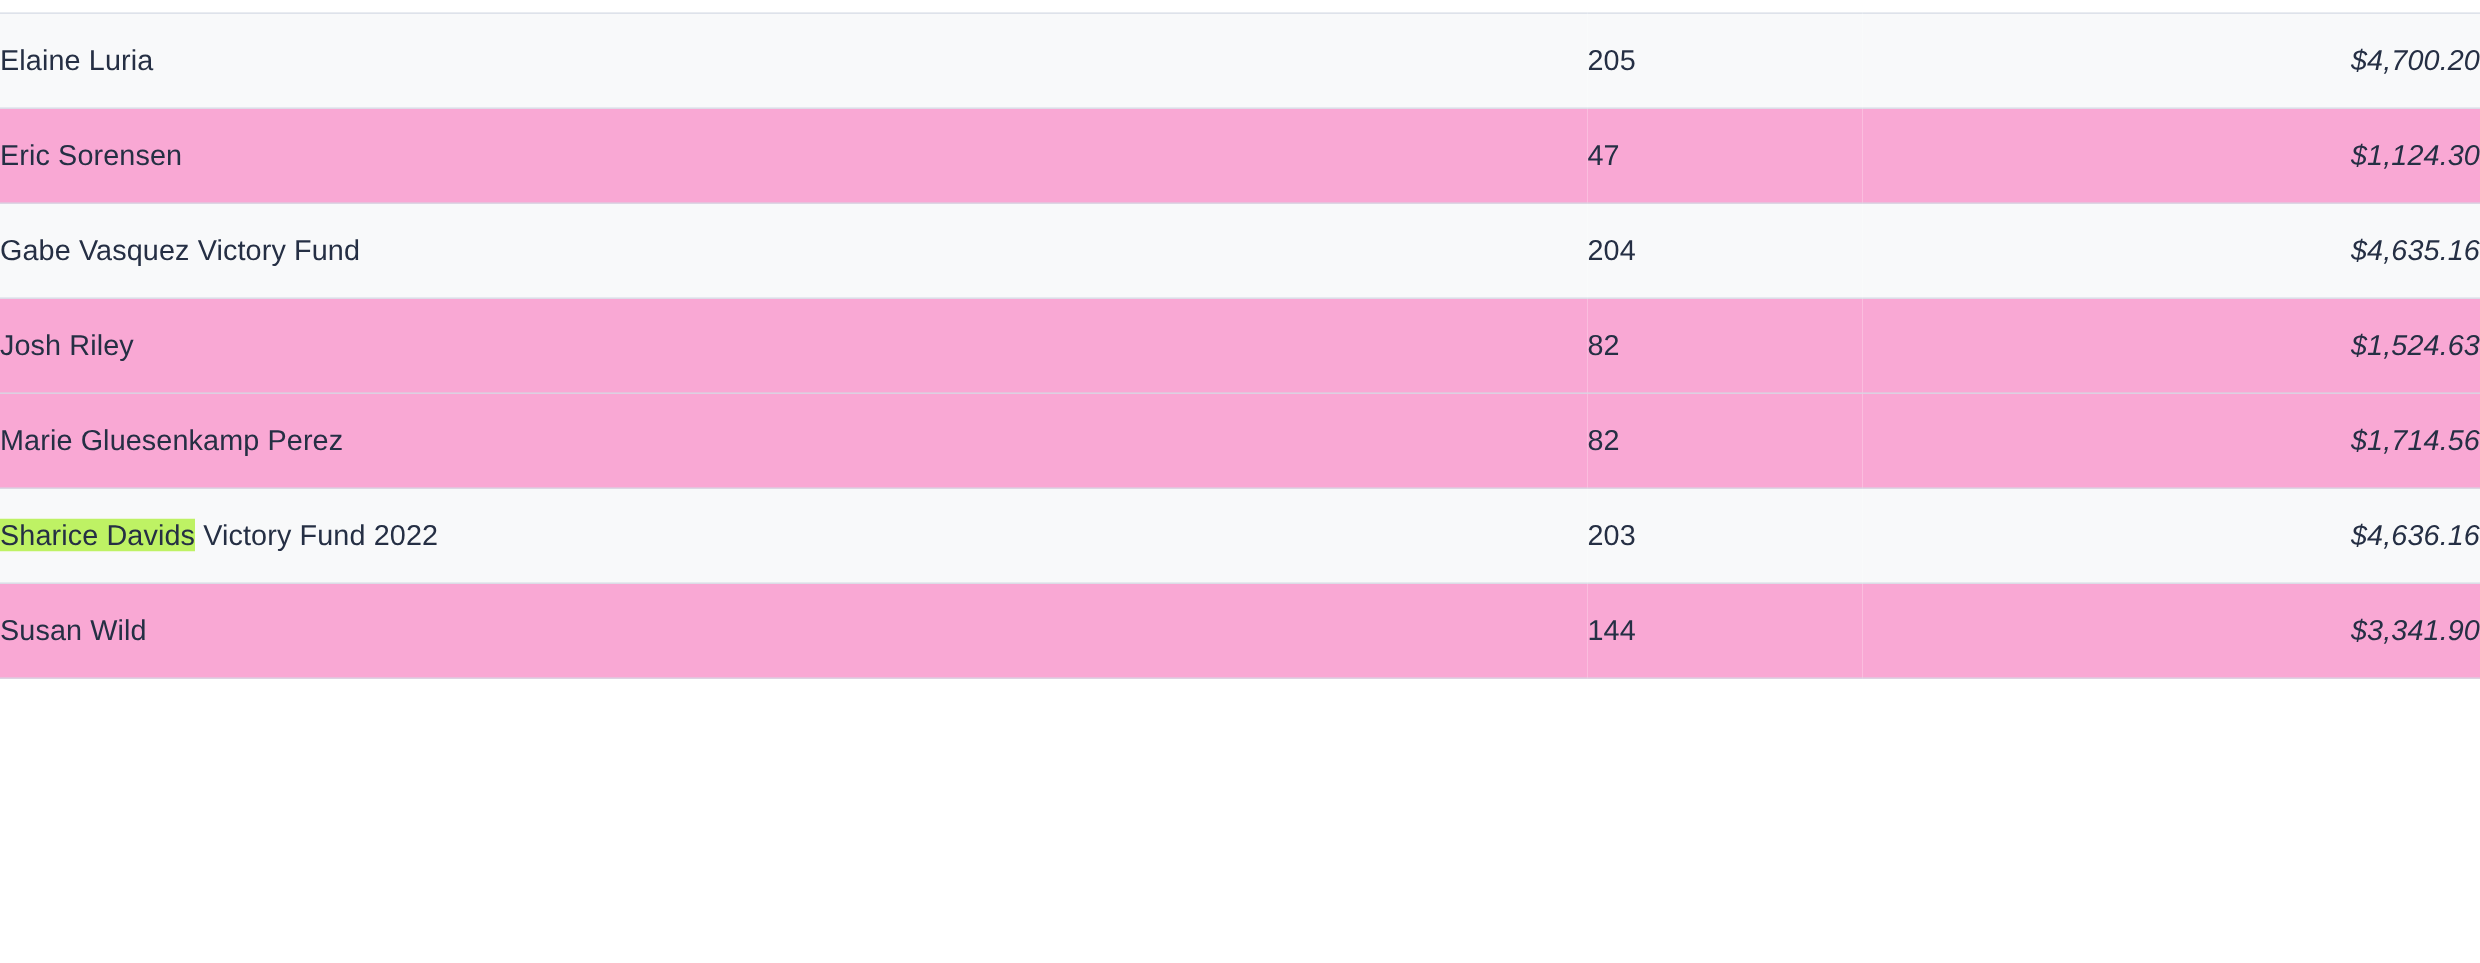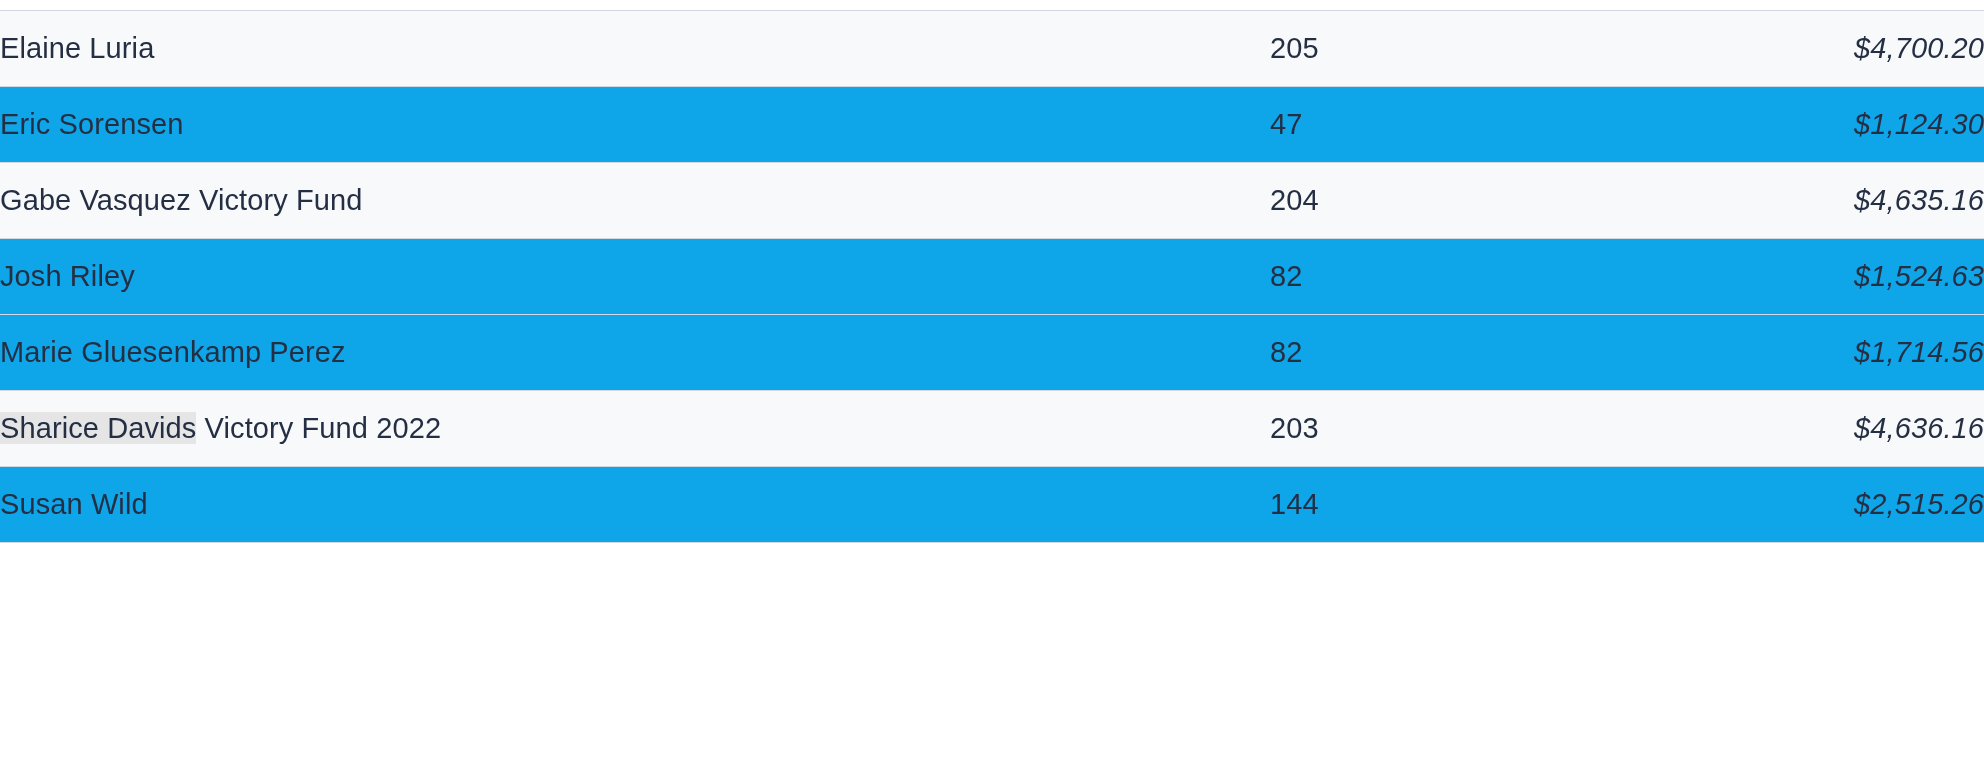--- a/index.html
+++ b/index.html
@@ -32,53 +32,53 @@
   table.contrib-table col.col-count  { width: 220px; }
   table.contrib-table col.col-amount { width: 494px; }
 
   table.contrib-table tr {
     height: 76px;
   }
 
   table.contrib-table td {
     border-top: 1px solid #d3d9e3;
     border-bottom: 1px solid #d3d9e3;
-    font-size: 29px;
+    font-size: 23px;
     line-height: 1.2;
     font-weight: 400;
     letter-spacing: 0.1px;
     padding: 0 0;
     vertical-align: middle;
     white-space: nowrap;
   }
 
   table.contrib-table tr.stripe td {
     background: #f8f9fa;
   }
   table.contrib-table tr.plain td {
-    background: #0ea5e9;
+    background: #f9a8d4;
     margin-left: 32px;
   }
 
   td.cell-name {
     text-align: left;
     padding-left: 14px;
   }
   td.cell-count {
     text-align: left;
     padding-right: 0px;
   }
   td.cell-amount {
     text-align: right;
     padding-right: 14px;
     font-style: italic;
   }
 
   .sel {
-    background: #e5e5e5;
+    background: #bef264;
     color: #252f44;
   }
 </style>
 </head>
 <body>
 
 <div class="table-wrap">
   <table class="contrib-table">
     <colgroup>
       <col class="col-name">
@@ -112,17 +112,17 @@
           <td class="cell-amount">$1,714.56</td>
         </tr>
         <tr class="stripe">
           <td class="cell-name"><span class="sel">Sharice Davids</span><span> Victory Fund 2022</span></td>
           <td class="cell-count">203</td>
           <td class="cell-amount">$4,636.16</td>
         </tr>
         <tr class="plain">
           <td class="cell-name">Susan Wild</td>
           <td class="cell-count">144</td>
-          <td class="cell-amount">$2,515.26</td>
+          <td class="cell-amount">$3,341.90</td>
         </tr>
       </tbody>
   </table>
 </div>
 
 </body></html>

